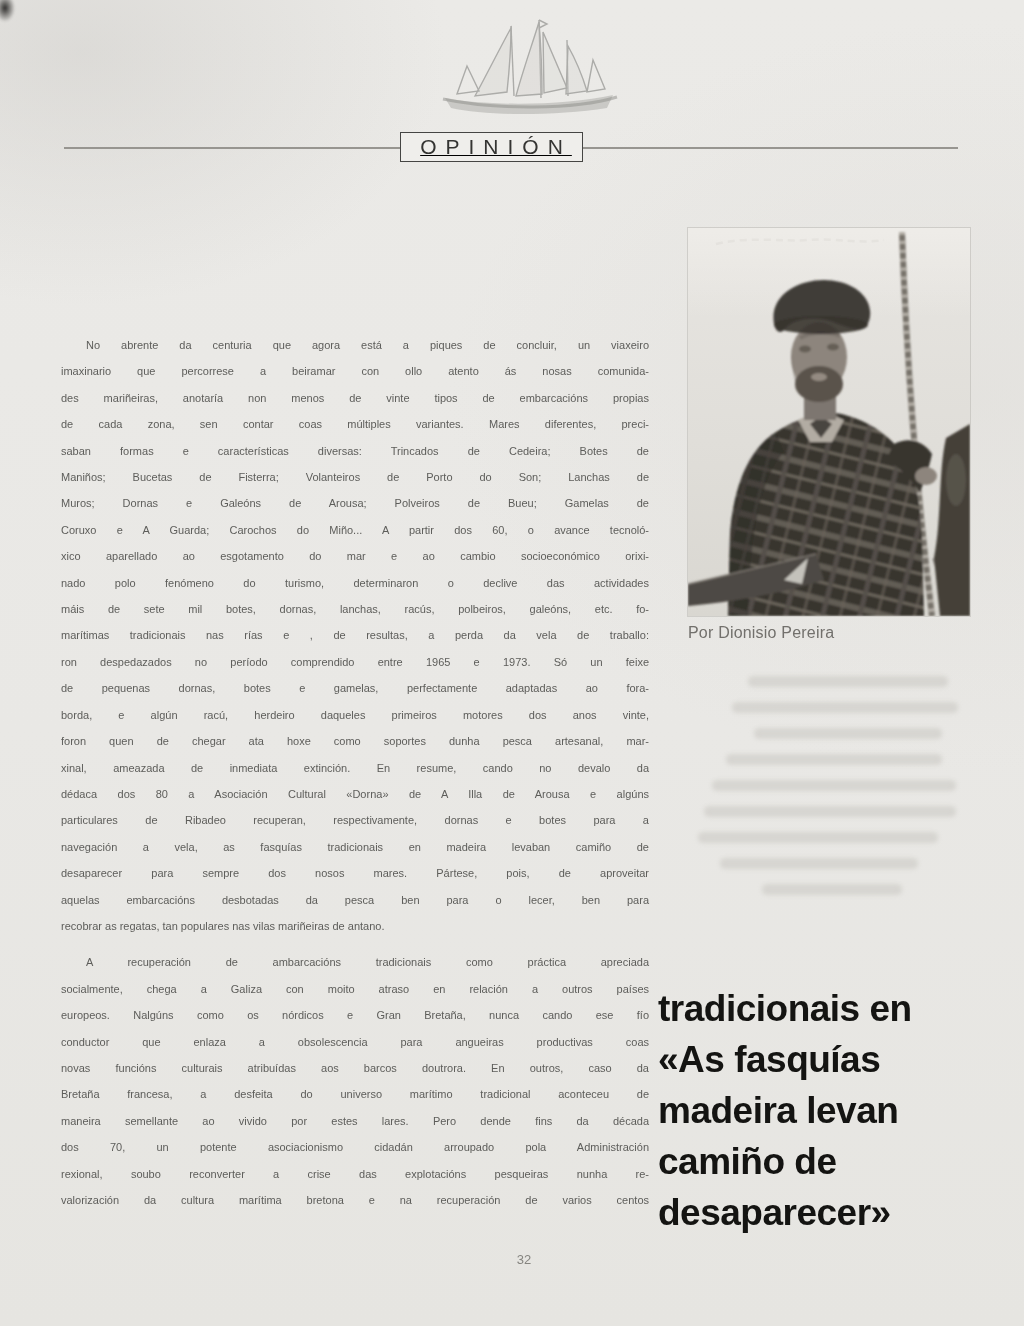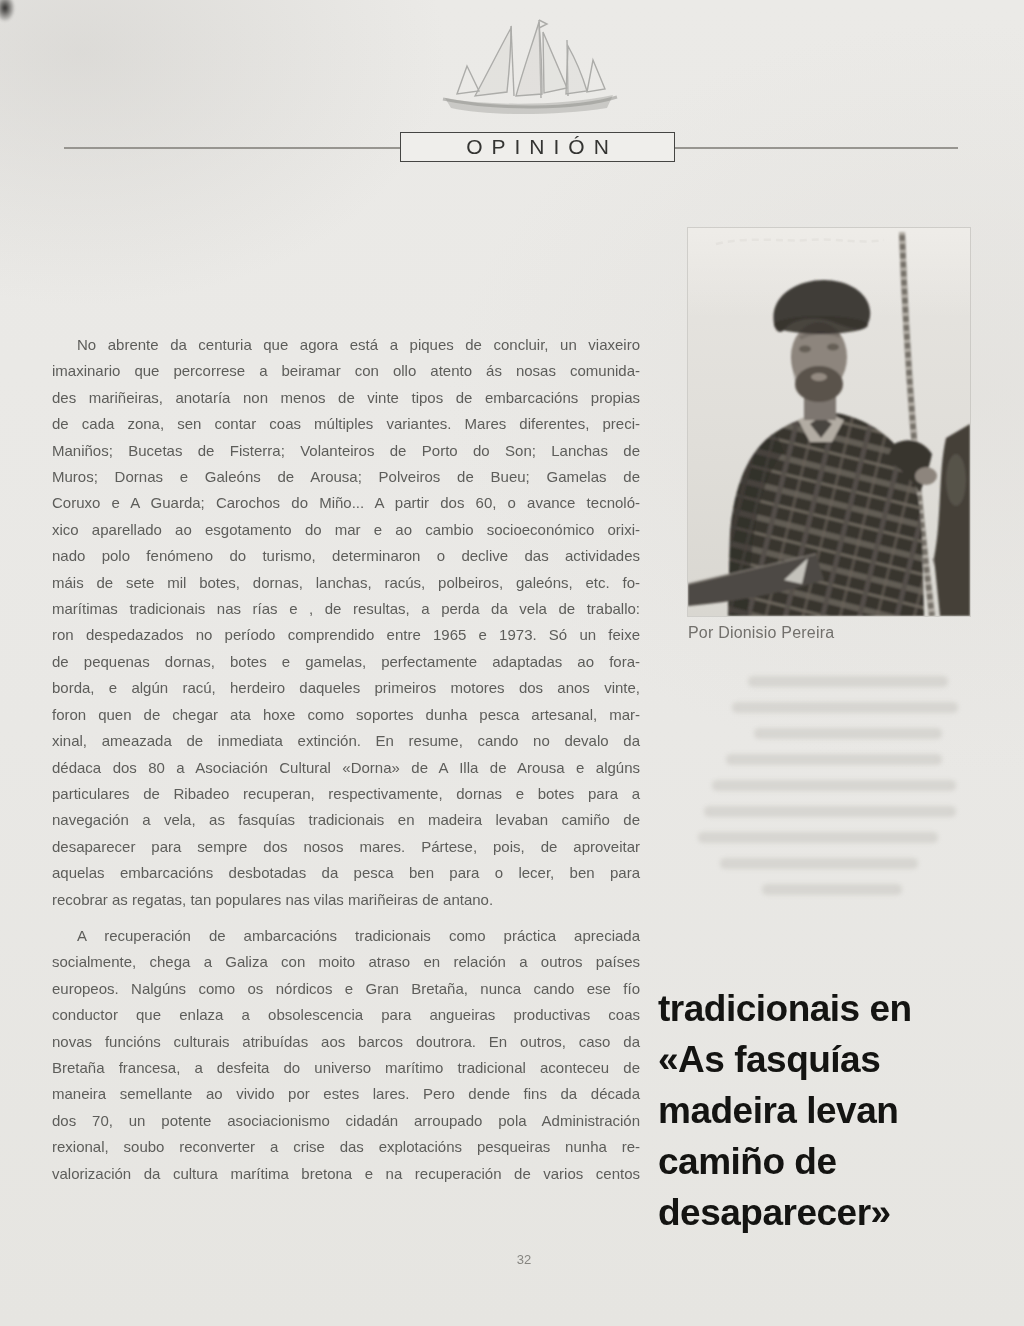--- a/index.html
+++ b/index.html
@@ -21,36 +21,36 @@
     position:absolute;left:-5px;top:-6px;width:20px;height:28px;
     background:radial-gradient(closest-side, rgba(25,24,22,0.9), rgba(25,24,22,0));
     filter:blur(1px);
   }
   .sketch{position:absolute;left:415px;top:18px;width:225px;height:110px;}
   .rule{
     position:absolute;left:64px;top:147px;width:894px;height:1.5px;
     background:#979590;z-index:1;
   }
   .section-box{
-    position:absolute;left:400px;top:132px;width:275px;height:30px;
+    position:absolute;left:400px;top:132px;width:183px;height:30px;
     background:#efeeeb;border:1.5px solid #454543;box-sizing:border-box;
-    z-index:2;text-align:center;
+    z-index:2;text-align:center;text-decoration:underline;
   }
   .section-box span{
     font-size:21px;letter-spacing:9px;color:#343432;line-height:27px;
     padding-left:9px; 
   }
   .title{
     position:absolute;left:40px;top:219px;width:628px;
     text-align:center;font-weight:700;font-size:37px;line-height:50px;
     color:#1c1c1a;letter-spacing:-0.3px;
   }
   .bodycol{
-    position:absolute;left:52px;top:332px;width:588px;
-    font-size:15px;line-height:26.4px;color:#5d5d5a;
+    position:absolute;left:61px;top:332px;width:588px;
+    font-size:11px;line-height:26.4px;color:#5d5d5a;
   }
   .para{margin:0;}
   .para + .para{margin-top:10px;}
   .bodyline{
     white-space:nowrap;
     text-align:justify;
     text-align-last:justify;
   }
   .bodyline.first{text-indent:25px;}
   .bodyline.short{text-align-last:left;}
@@ -116,20 +116,21 @@
     <span>OPINIÓN</span>
   </div>
 
 
   <div class="bodycol">
     <div class="para">
       <div class="bodyline first">No abrente da centuria que agora está a piques de concluir, un viaxeiro</div>
       <div class="bodyline">imaxinario que percorrese a beiramar con ollo atento ás nosas comunida-</div>
       <div class="bodyline">des mariñeiras, anotaría non menos de vinte tipos de embarcacións propias</div>
       <div class="bodyline">de cada zona, sen contar coas múltiples variantes. Mares diferentes, preci-</div>
+      <div class="bodyline">saban formas e características diversas: Trincados de Cedeira; Botes de</div>
       <div class="bodyline">Maniños; Bucetas de Fisterra; Volanteiros de Porto do Son; Lanchas de</div>
       <div class="bodyline">Muros; Dornas e Galeóns de Arousa; Polveiros de Bueu; Gamelas de</div>
       <div class="bodyline">Coruxo e A Guarda; Carochos do Miño... A partir dos 60, o avance tecnoló-</div>
       <div class="bodyline">xico aparellado ao esgotamento do mar e ao cambio socioeconómico orixi-</div>
       <div class="bodyline">nado polo fenómeno do turismo, determinaron o declive das actividades</div>
       <div class="bodyline">máis de sete mil botes, dornas, lanchas, racús, polbeiros, galeóns, etc. fo-</div>
       <div class="bodyline">marítimas tradicionais nas rías e , de resultas, a perda da vela de traballo:</div>
       <div class="bodyline">ron despedazados no período comprendido entre 1965 e 1973. Só un feixe</div>
       <div class="bodyline">de pequenas dornas, botes e gamelas, perfectamente adaptadas ao fora-</div>
       <div class="bodyline">borda, e algún racú, herdeiro daqueles primeiros motores dos anos vinte,</div>

